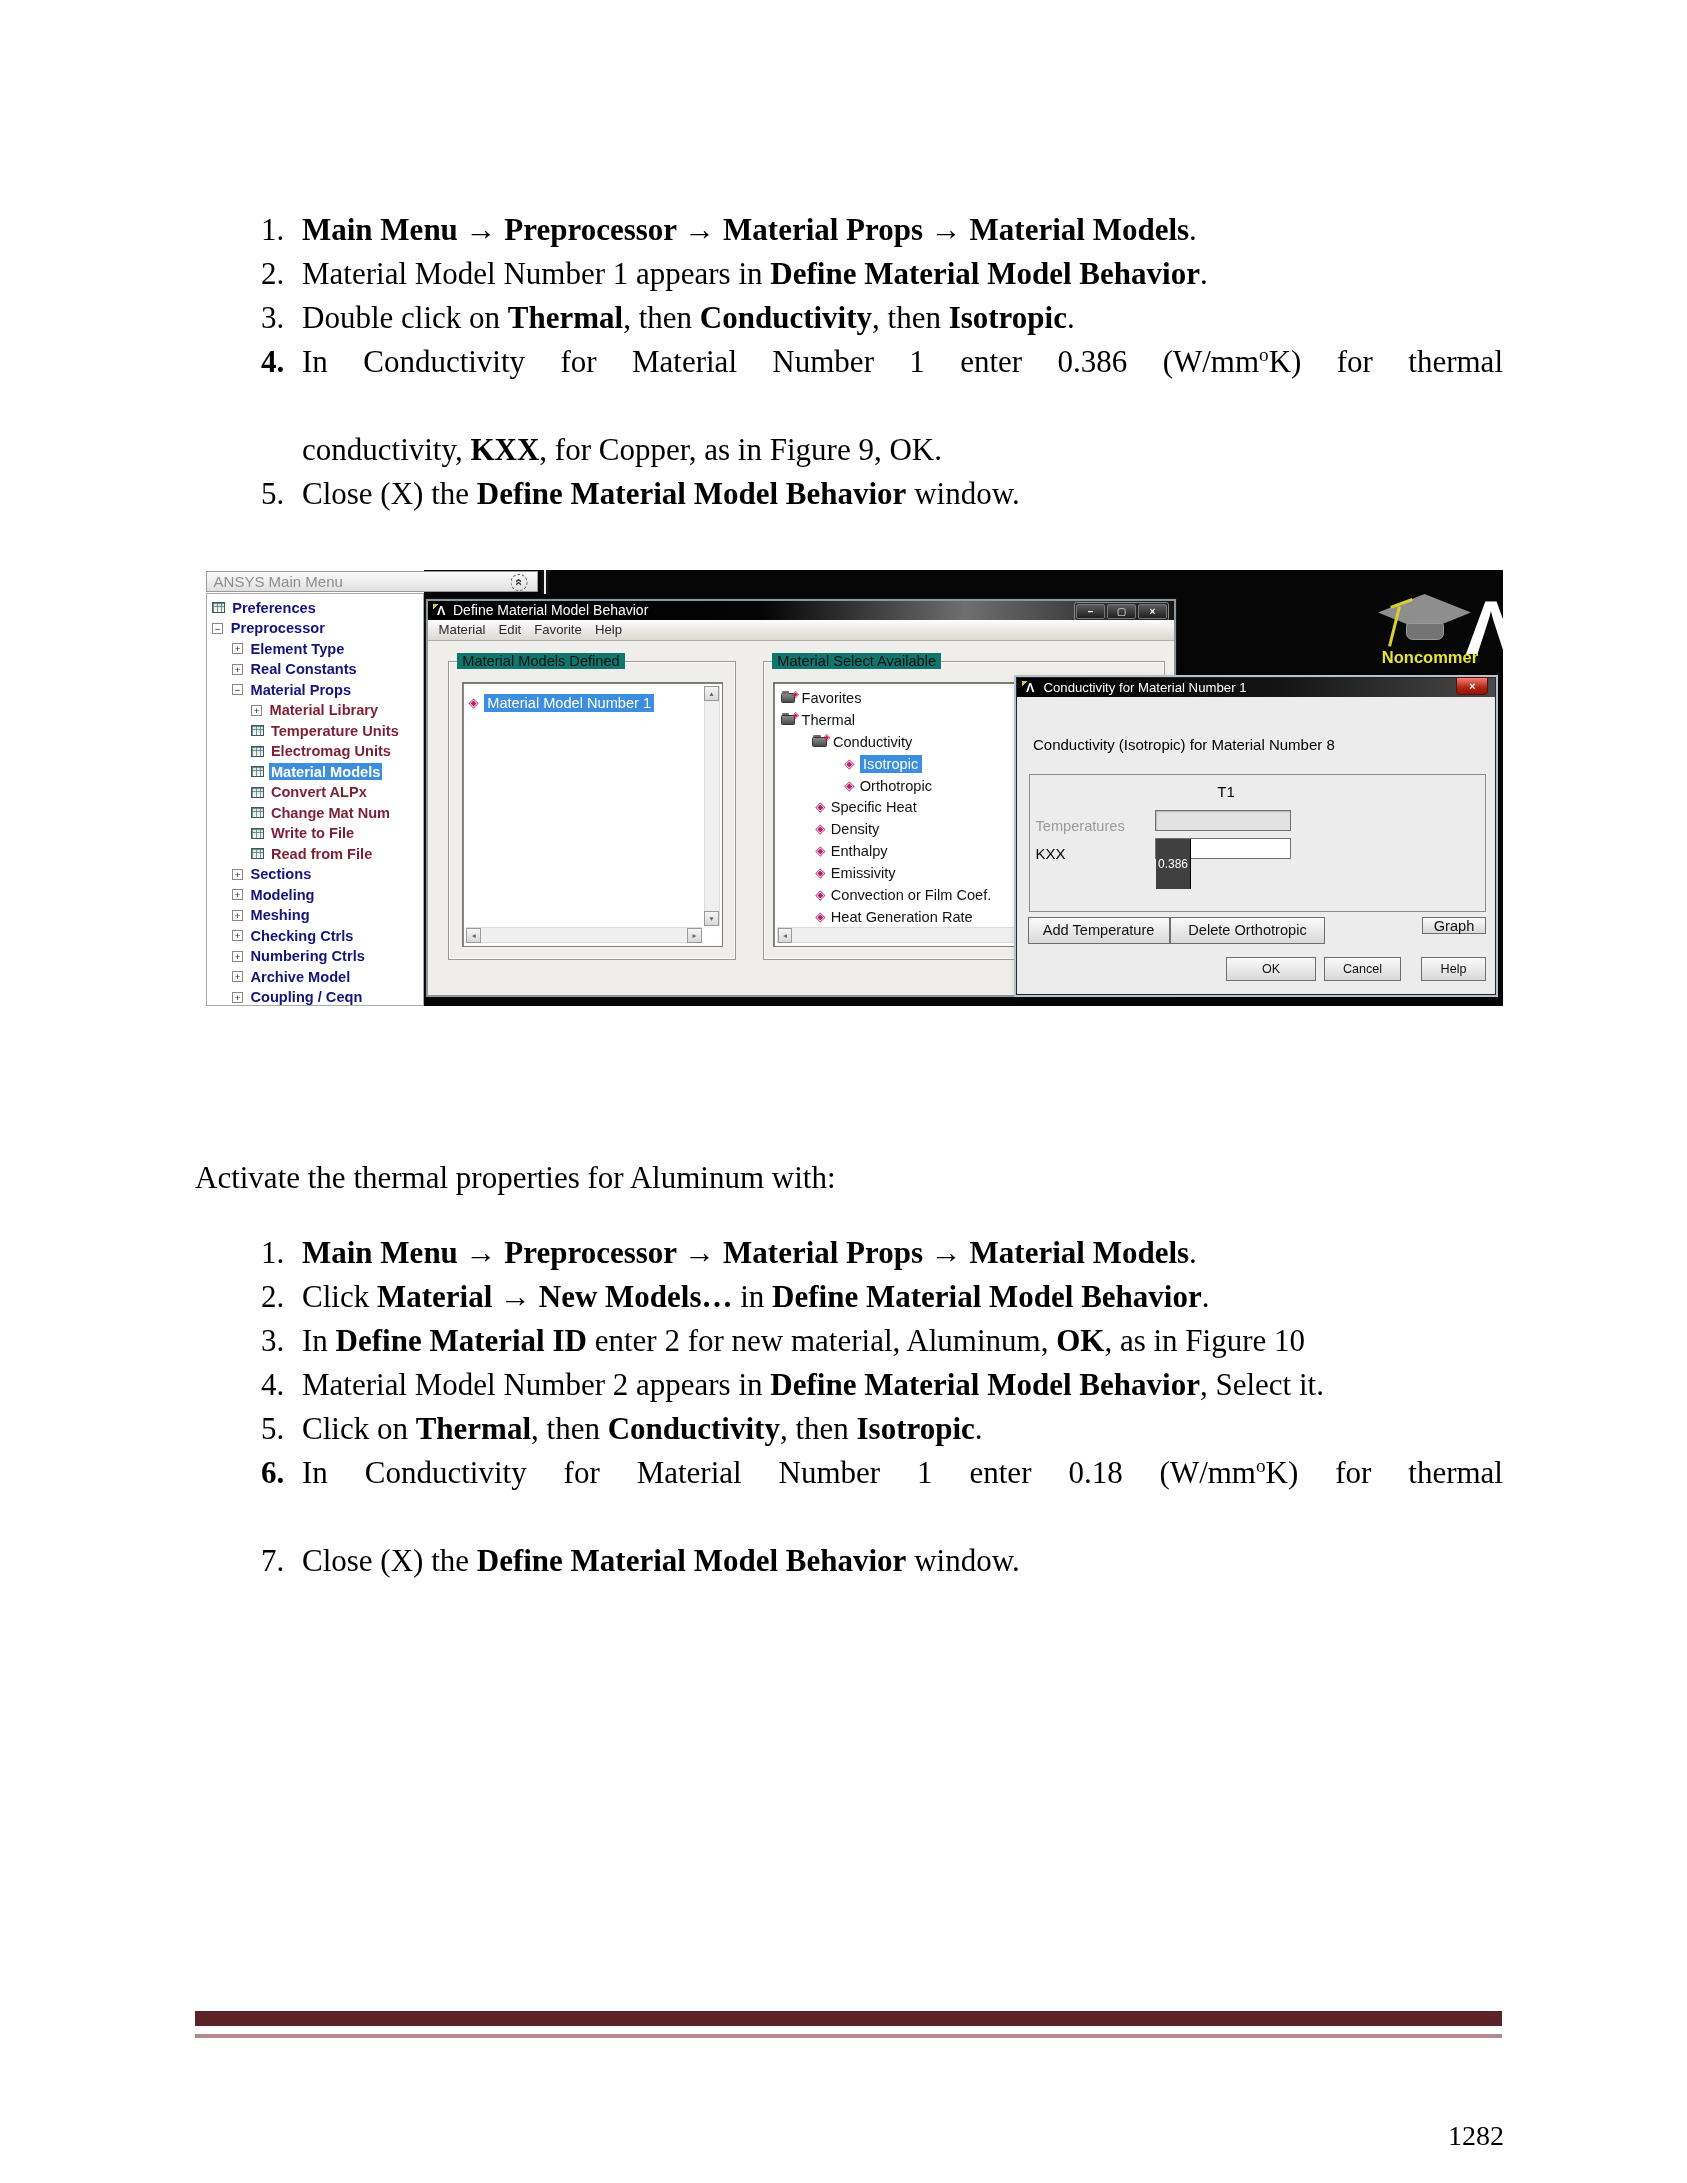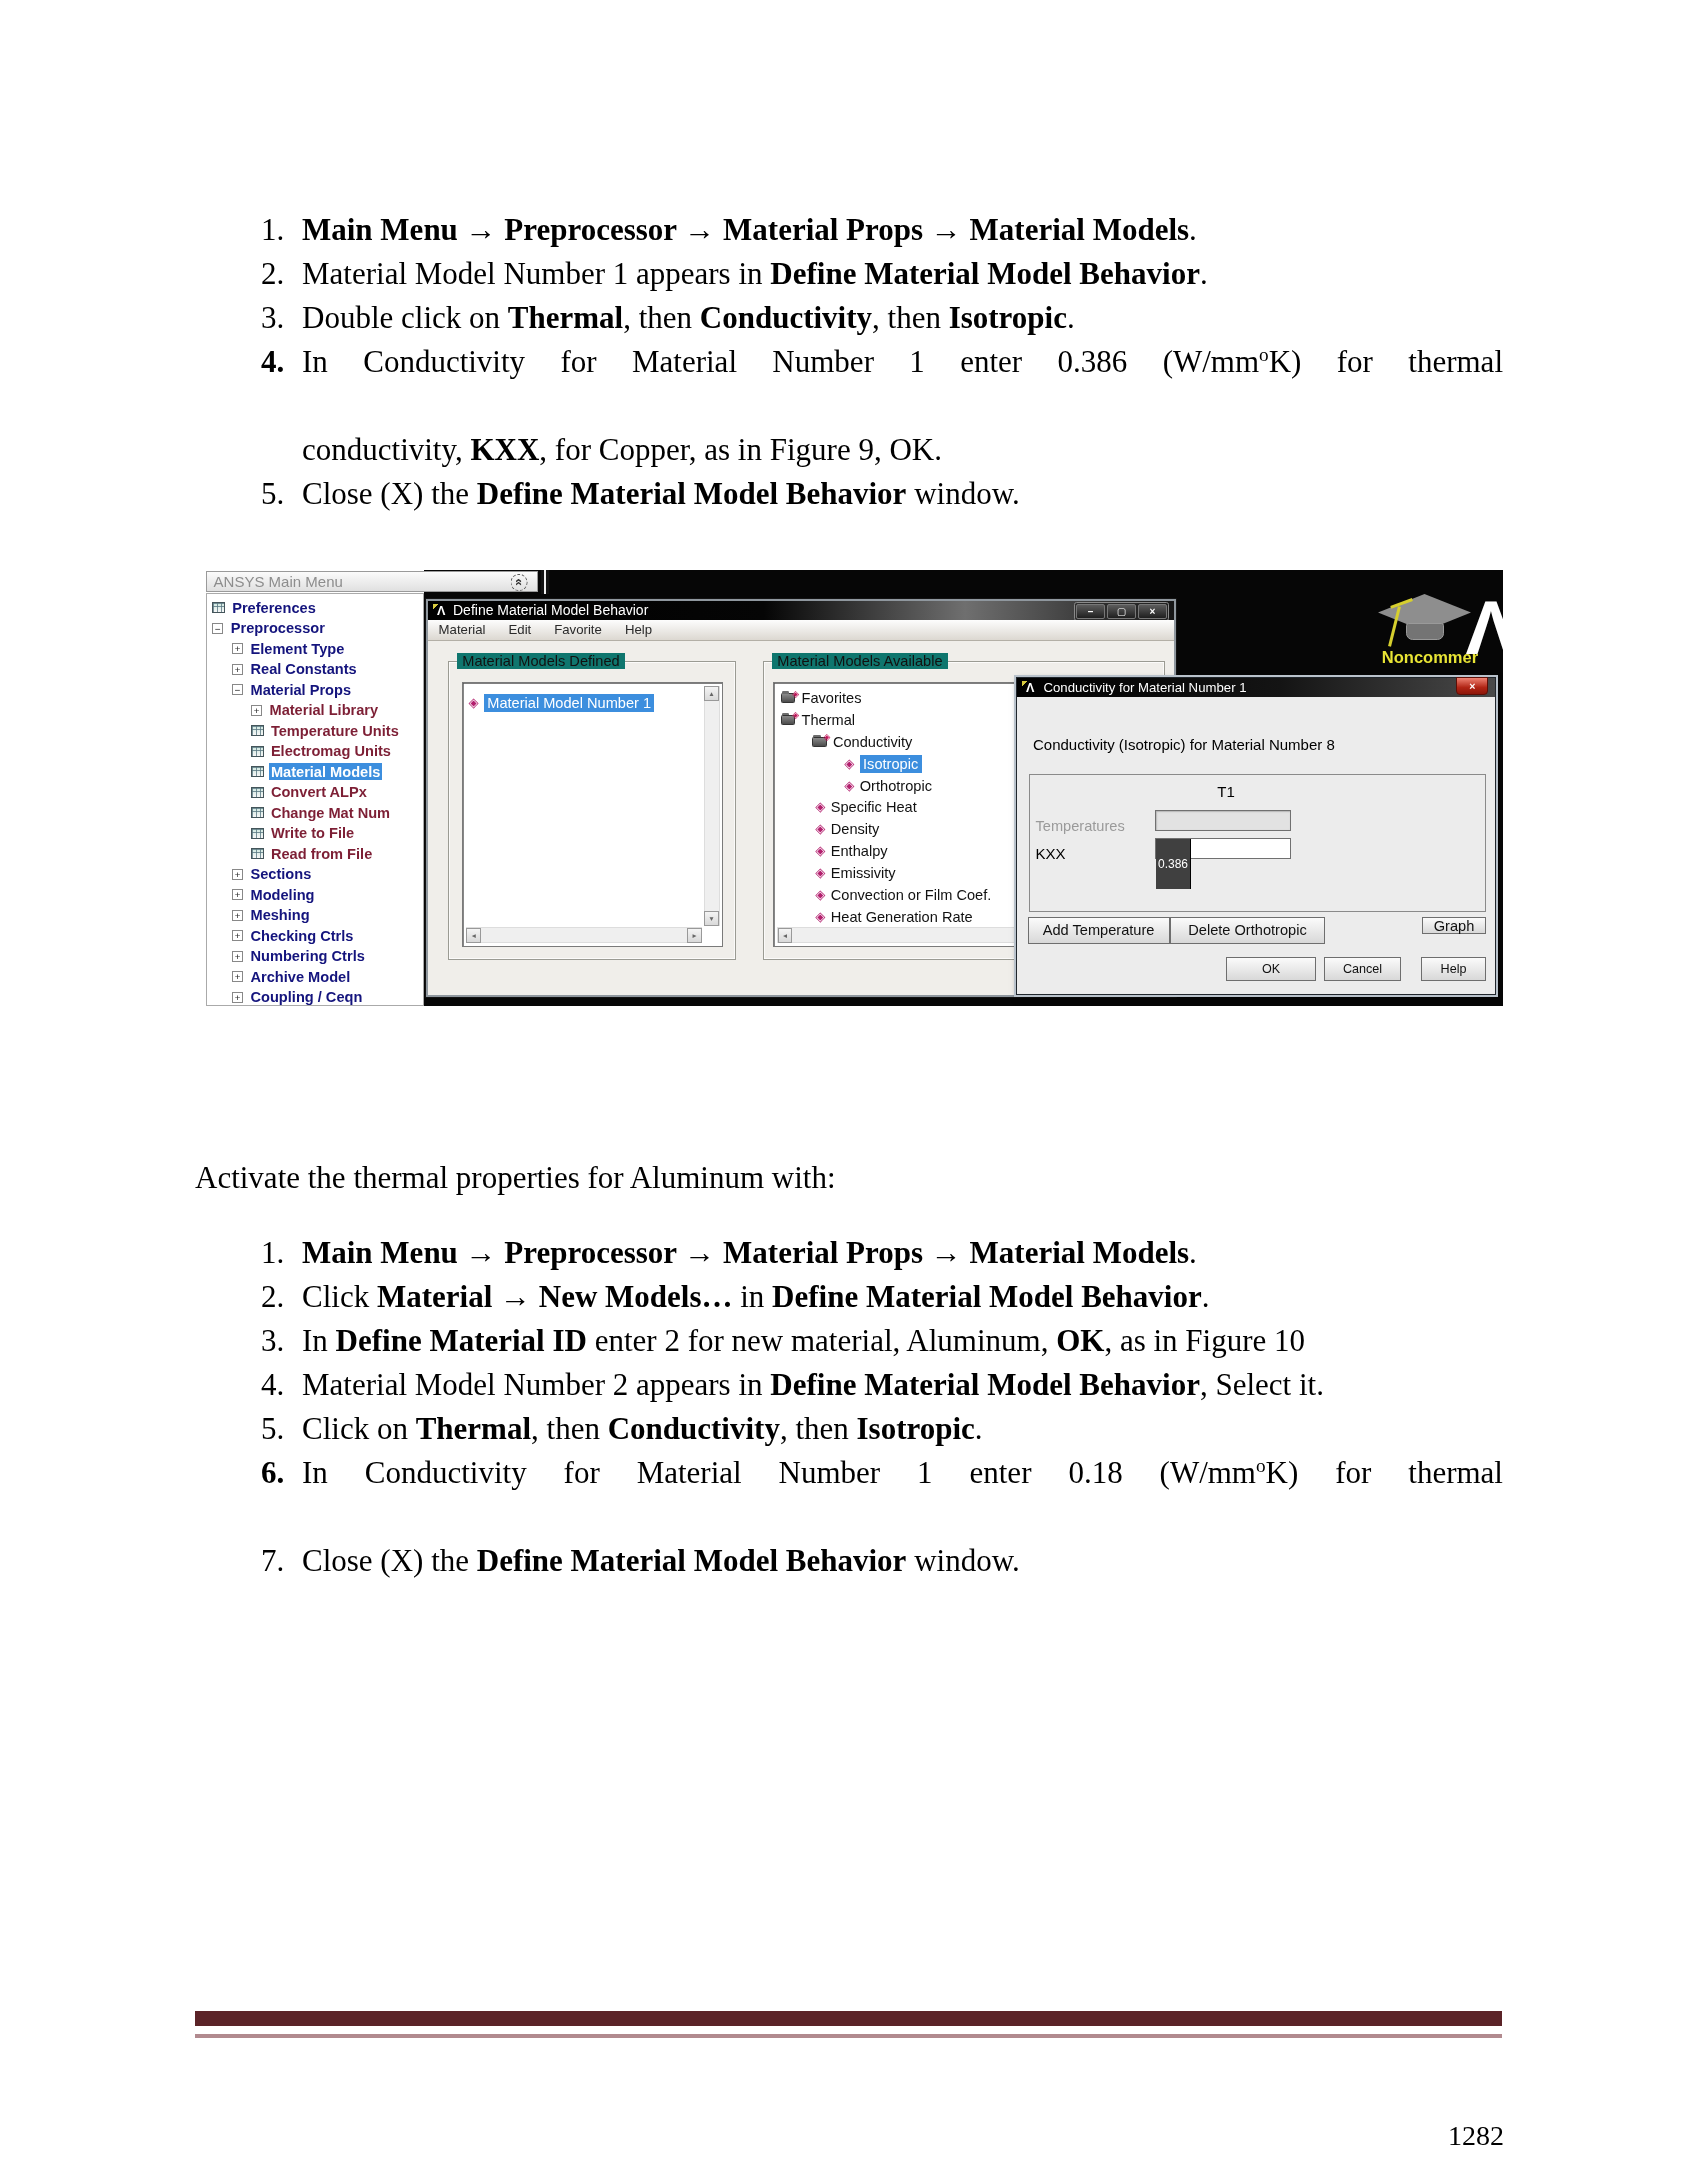--- a/index.html
+++ b/index.html
@@ -61,21 +61,21 @@
             color:#fff;font-size:14px;line-height:18.5px;padding-left:25px}
   .wlogo{position:absolute;left:5.3px;top:2.6px;width:16px;height:14px;color:#fff;font-weight:bold;
          font-size:12.6px;line-height:14px;text-align:center;
          background:linear-gradient(135deg,#d9cb3f 0 4px,transparent 4px)}
   .dw-btns{position:absolute;top:1.3px;right:5.3px;display:flex;gap:2px;
            border:0.7px solid #8a8a8a;border-radius:2.6px;padding:0.7px;background:rgba(40,40,40,.6)}
   .wbtn{width:29px;height:15px;background:linear-gradient(#5c5c5c,#1f1f1f);border:0.7px solid #777;
         border-radius:2px;color:#fff;font-size:10px;text-align:center;line-height:14px;font-weight:bold}
   .dw-menu{position:absolute;left:0;top:18.5px;right:0;height:21px;
            background:linear-gradient(#fdfdfd,#dcd8d1);border-bottom:0.7px solid #b3afa6;
-           display:flex;gap:23px;align-items:center;padding-left:10.6px;font-size:13.2px;color:#2a2a2a}
+           display:flex;gap:13px;align-items:center;padding-left:10.6px;font-size:13.2px;color:#2a2a2a}
   .grp{position:absolute;border:0.7px solid #9b9b93;box-shadow:inset 0 0 0 0.7px #fff}
   .grp-label{position:absolute;top:-9.3px;left:8px;background:#0f766e;padding:0 5.3px;
              font-size:14.6px;color:#111;white-space:nowrap}
   .lst{position:absolute;background:#fff;border:0.7px solid #7a7a7a;
        box-shadow:inset 0.7px 0.7px 0 #555}
   .drow{position:absolute;left:5.3px;top:10.6px;display:flex;align-items:center;font-size:14.6px;white-space:nowrap}
   .diam{font-size:13.2px;color:#b3206e;margin-right:5.3px;line-height:1}
   .selbg{background:#3c8ede;color:#fff;padding:1.3px 3.3px}
   .arow{position:absolute;display:flex;align-items:center;font-size:14.6px;color:#111;white-space:nowrap;height:20px}
   .fold{position:relative;flex:0 0 auto;width:14.6px;height:10px;margin-right:6px;border:0.7px solid #333;
@@ -282,21 +282,21 @@
           <span class="sbtrk" style="right:2.6px;top:2.6px;width:16px;bottom:20px"></span>
           <span class="sbtn" style="right:3.3px;top:3.3px">▲</span>
           <span class="sbtn" style="right:3.3px;bottom:20.5px">▼</span>
           <span class="sbtrk" style="left:2.6px;bottom:2.6px;height:16px;right:20px"></span>
           <span class="sbtn" style="left:3.3px;bottom:3.3px">◄</span>
           <span class="sbtn" style="right:20.5px;bottom:3.3px">►</span>
         </div>
       </div>
 
       <div class="grp" style="left:335px;top:60px;width:402px;height:299px">
-        <span class="grp-label">Material Models Available</span>
+        <span class="grp-label">Material Select Available</span>
         <div class="lst" style="left:9.3px;top:20px;width:384px;height:265px">
           <div class="arow" style="left:6.6px;top:5.3px">
               <span class="fold">
                 <span class="fdiam">◈</span>
               </span>
               <span>Favorites</span>
             </div>
           <div class="arow" style="left:6.6px;top:27px">
               <span class="fold">
                 <span class="fdiam">◈</span>

